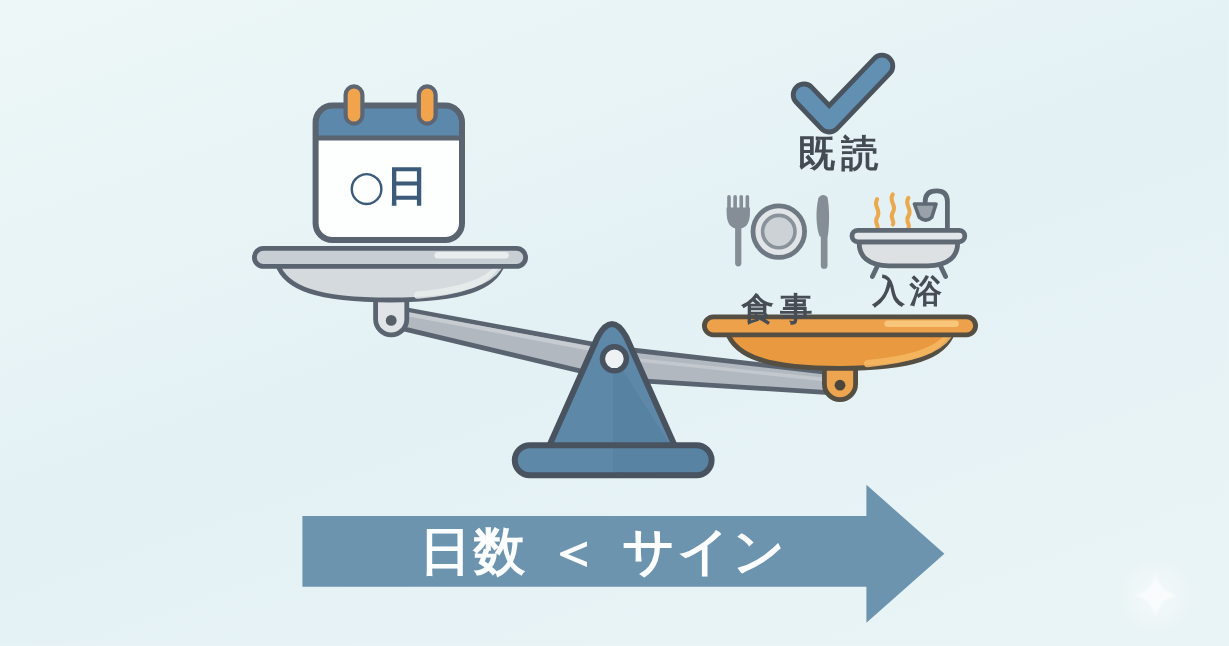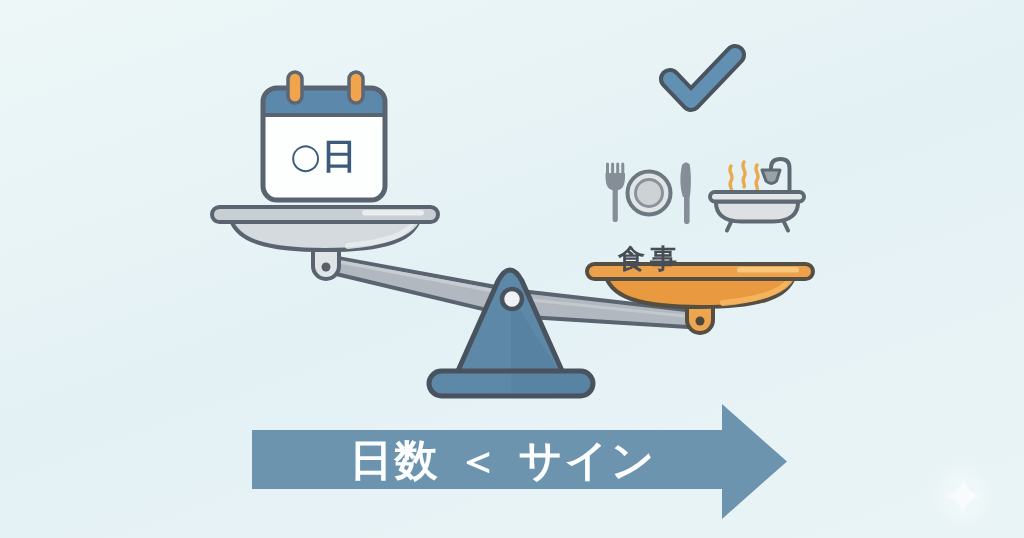--- a/index.html
+++ b/index.html
@@ -151,16 +151,18 @@
 
     <path d="M252 430 L722 430 L722 404 L787 461.5 L722 519 L722 489 L252 489 Z" fill="#6d94af"></path>
 
     <g>
       <circle cx="963" cy="496" r="26" fill="#ffffff" opacity="0.32" filter="url(#softGlow)"></circle>
       <path d="M963 477 C966 489 970 493 981 496 C970 499 966 503 963 515 C960 503 956 499 945 496 C956 493 960 489 963 477 Z" fill="#ffffff" opacity="0.6" filter="url(#softStar)"></path>
     </g>
   </svg>
 
   <div class="lbl lbl-calendar">○日</div>
+  <div class="lbl lbl-read">既読</div>
   <div class="lbl lbl-meal">食事</div>
+  <div class="lbl lbl-bath">入浴</div>
   <div class="lbl lbl-banner">日数 ＜ サイン</div>
 
 </div>
 
 </body></html>

